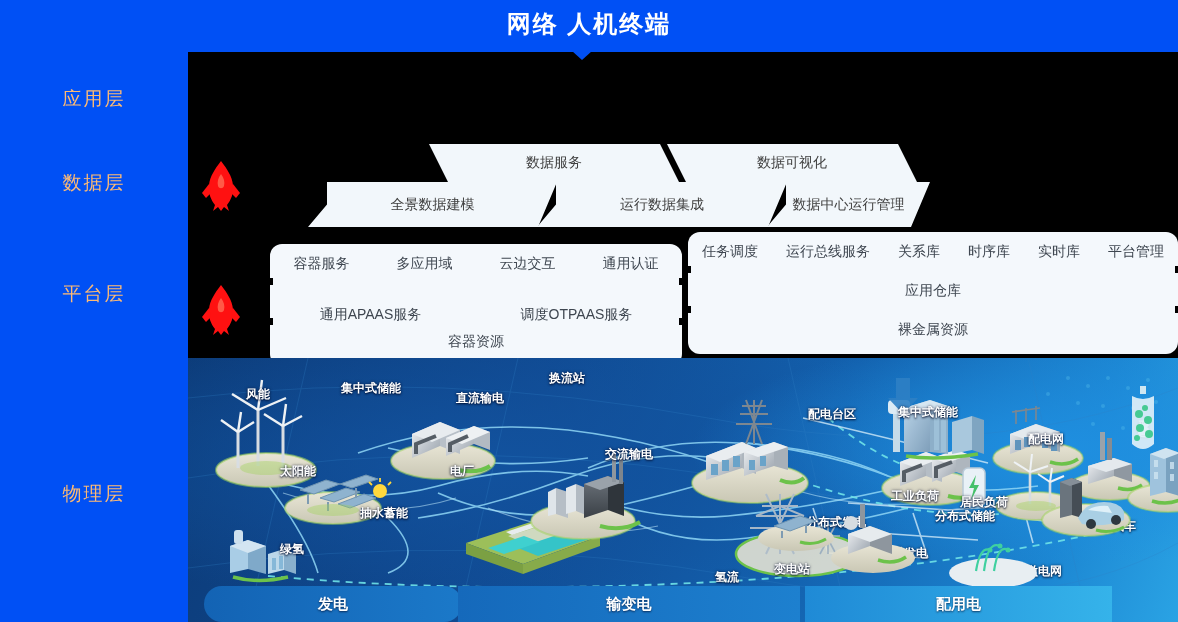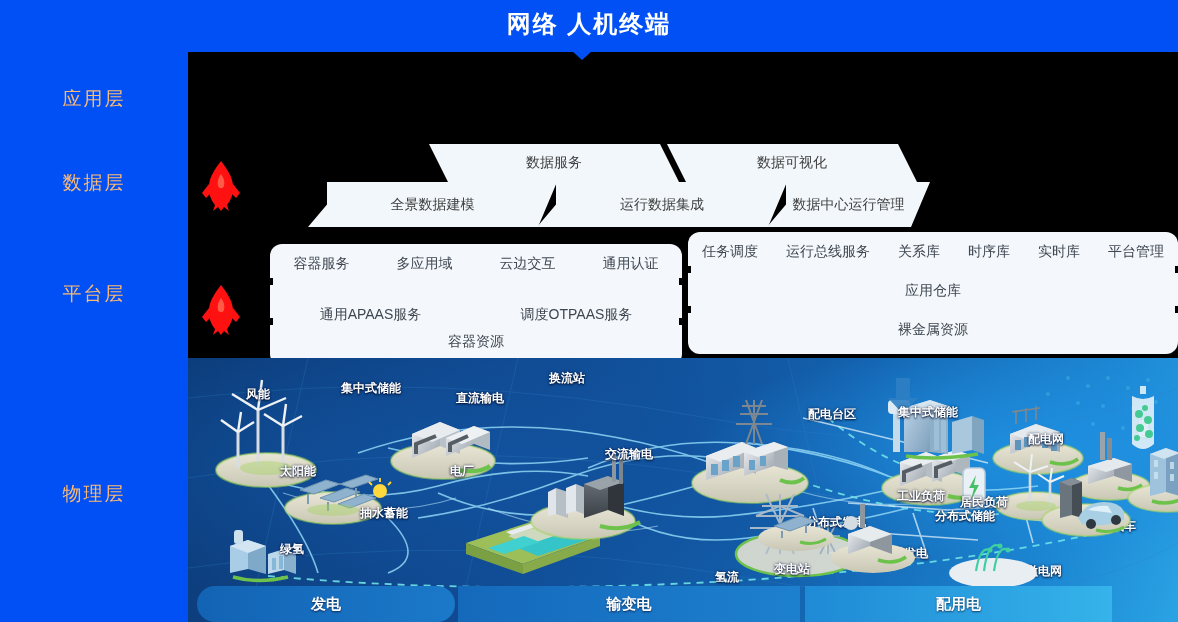--- a/index.html
+++ b/index.html
@@ -129,21 +129,21 @@
     writing-mode:vertical-rl; text-orientation:upright; letter-spacing:1px;
   }
 
   
   .sec-bar {
     position:absolute; bottom:0; height:36px;
     display:flex; align-items:center; justify-content:center;
     color:#ffffff; font-size:15px; font-weight:bold;
     text-shadow:0 1px 2px rgba(0,10,40,.7);
   }
-  #sec-0 { left:9px;   width:258px; background:linear-gradient(90deg,#1363b4,#1b79c9);border-radius:18px; }
+  #sec-0 { left:16px;   width:258px; background:linear-gradient(90deg,#1363b4,#1b79c9);border-radius:18px; }
   #sec-1 { left:270px; width:342px; background:linear-gradient(90deg,#1569bb,#1d80cf); }
   #sec-2 { left:617px; width:307px; background:linear-gradient(90deg,#1f8ad6,#35b3ea); }
 </style>
 </head>
 <body>
 
 <div id="title">网络 人机终端</div>
 
 <div class="layer-label" id="lbl-app">应用层</div>
 <div class="layer-label" id="lbl-data">数据层</div>
@@ -568,21 +568,21 @@
 
   <span class="ph-label" style="left:361px; top:12px;">换流站</span>
   <span class="ph-label" style="left:417px; top:88px;">交流输电</span>
   <span class="ph-label" style="left:586px; top:203px;">变电站</span>
   <span class="ph-label" style="left:710px; top:46px;">集中式储能</span>
   <span class="ph-label" style="left:747px; top:150px;">分布式储能</span>
   <span class="ph-label" style="left:527px; top:211px;">氢流</span>
 
   <span class="ph-label" style="left:620px; top:48px;">配电台区</span>
   <span class="ph-label" style="left:618px; top:156px;">分布式发电</span>
-  <span class="ph-label" style="left:703px; top:130px;margin-left:6px;">工业负荷</span>
+  <span class="ph-label" style="left:703px; top:130px;">工业负荷</span>
   <span class="ph-label" style="left:772px; top:136px;">居民负荷</span>
   <span class="ph-label" style="left:680px; top:187px;">生物质发电</span>
   <span class="ph-label" style="left:838px; top:205px;">微电网</span>
   <span class="ph-label" style="left:900px; top:160px;">电动汽车</span>
   <span class="ph-label" style="left:840px; top:73px;">配电网</span>
   <span class="ph-label vert" style="left:946px; top:53px;">天然气管道</span>
 
   <svg width="990" height="264" viewBox="0 0 990 264" style="pointer-events:none;">
 
     <g>

